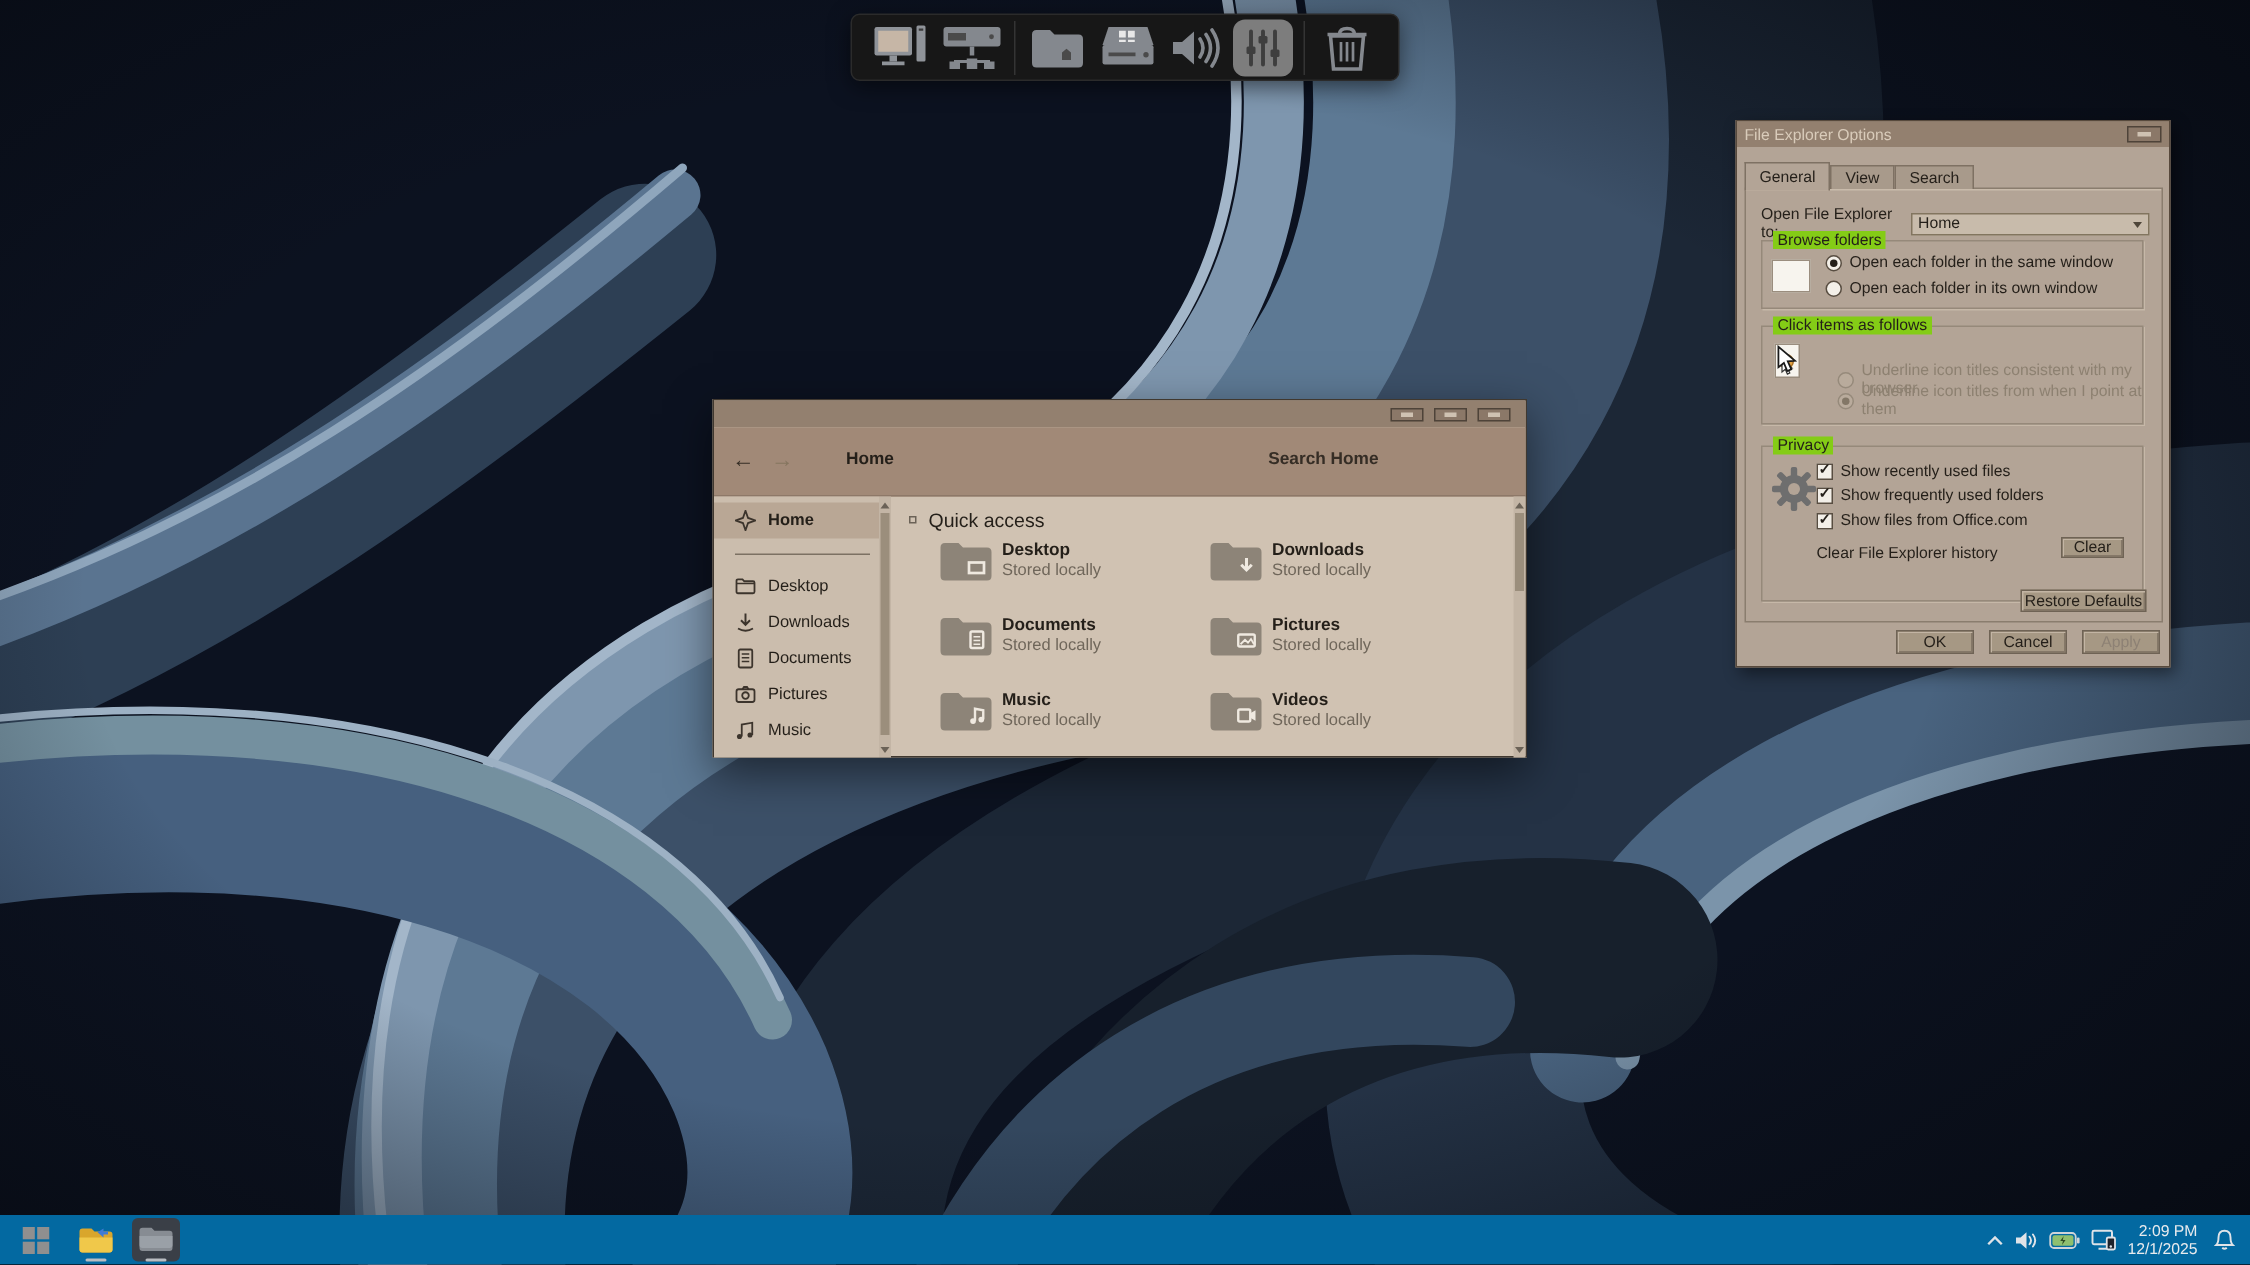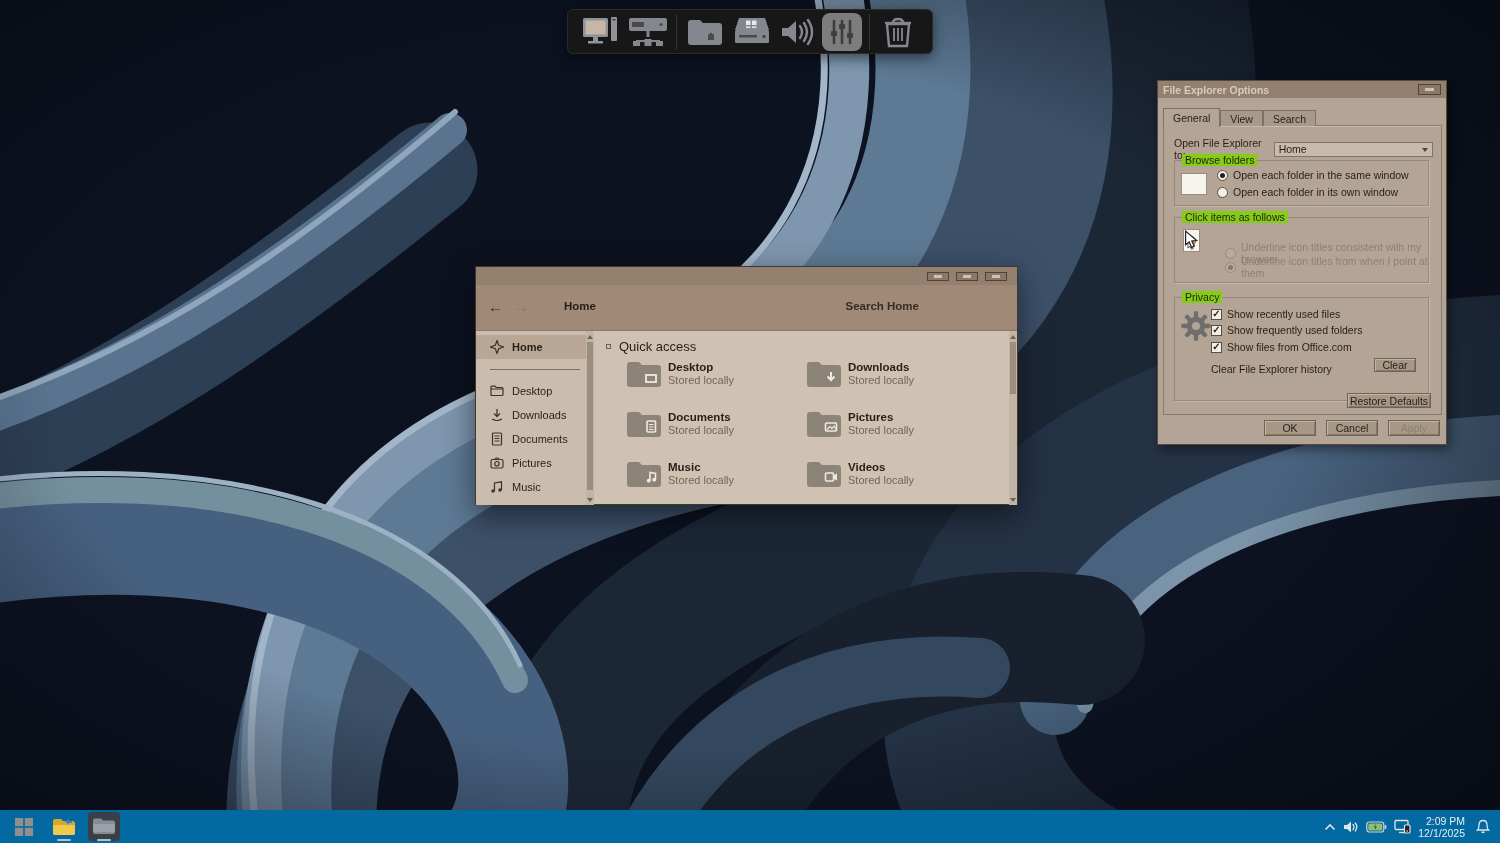--- a/index.html
+++ b/index.html
@@ -50,21 +50,21 @@
   .tiles{position:absolute;left:32px;top:28px;display:grid;grid-template-columns:180px 180px;grid-auto-rows:50px}
   .tile{display:flex;gap:6px;align-items:flex-start;cursor:default}
   .tile .txt{padding-top:2px}
   .tile .nm{font-size:11.5px;font-weight:700;color:#241f19}
   .tile .st{font-size:11px;color:#6f665a;margin-top:1px}
 
   
   .dlg{position:absolute;left:1157px;top:80px;width:290px;height:365px;z-index:25;
     background:#b3a496;border:1px solid #57493c;box-shadow:3px 4px 10px rgba(0,0,0,.45);font-size:10.5px;color:#241f19}
   .dlg-title{height:17px;background:#93806f;display:flex;align-items:center;padding:0 5px;position:relative}
-  .dlg-title .t{font-size:10.5px;color:#d9cbba;font-weight:700}
+  .dlg-title .t{font-size:10.5px;color:#d9cbba;font-weight:400}
   .dlg-close{position:absolute;right:5px;top:3px;width:23px;height:11px;background:#8b7868;border:1px solid #4e4339;display:flex;align-items:center;justify-content:center;cursor:default}
   .dlg-close i{display:block;width:9px;height:3px;background:#cfc2b2}
   .tabs{position:absolute;left:5px;top:26px;display:flex;align-items:flex-end;z-index:2}
   .tab{height:16px;padding:0 9px;border:1px solid #7e7163;border-bottom:none;background:#a89a8b;display:flex;align-items:center;cursor:default}
   .tab.active{height:19px;background:#b3a496;position:relative;top:1px;font-weight:400}
   .page{position:absolute;left:5px;top:44px;width:279px;height:290px;border:1px solid #8a7d6e;box-shadow:inset 0 1px 0 #c9bbab;background:#b3a496}
   .row-open{position:absolute;left:10px;top:11px;width:259px;display:flex;align-items:center}
   .combo{margin-left:auto;width:163px;height:15px;background:#c8bbab;border:1px solid #82755f;display:flex;align-items:center;padding:0 4px;position:relative;cursor:default}
   .combo .arr{position:absolute;right:4px;top:5px;border-left:3.5px solid transparent;border-right:3.5px solid transparent;border-top:4.5px solid #4e4539}
   .grp-box{position:absolute;left:10px;width:255px;border:1px solid #96897a;box-shadow:1px 1px 0 #c6b8a8}

